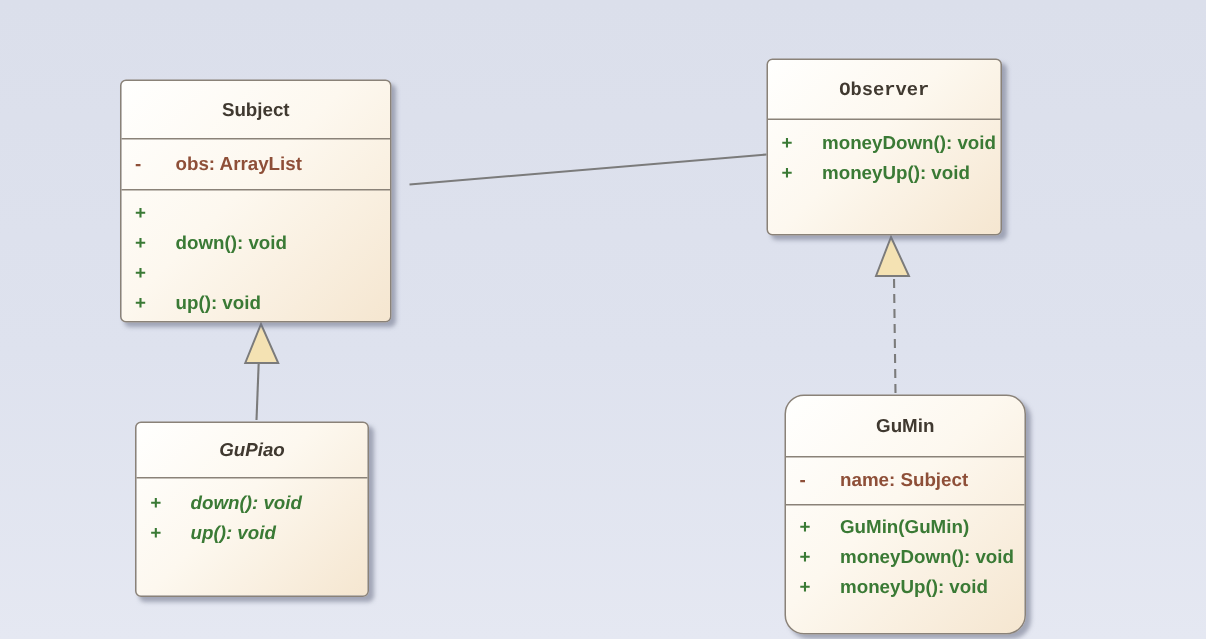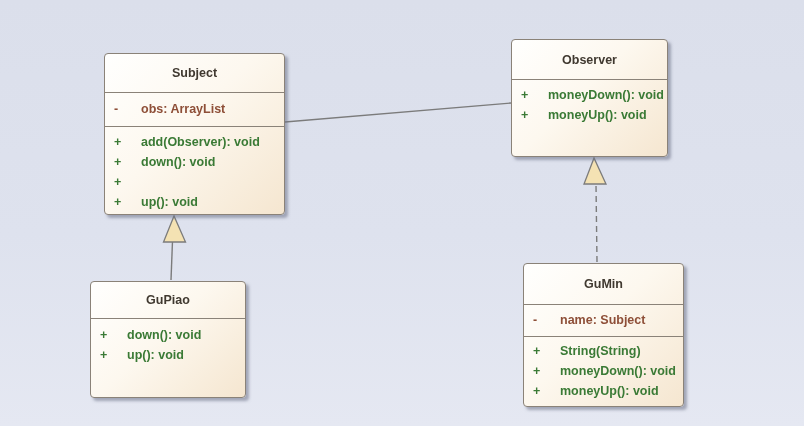--- a/index.html
+++ b/index.html
@@ -52,87 +52,86 @@
     <g>
       <line class="gen-line" x1="171" y1="280" x2="172.5" y2="241"></line>
       <polygon class="tri" points="174,216 163.5,242 185.5,242"></polygon>
     </g>
     <g>
       <line class="real-line" x1="597" y1="262" x2="596" y2="184"></line>
       <polygon class="tri" points="594,158 584,184 606,184"></polygon>
     </g>
   </svg>
 
-  <div class="uml-class" style="left:104px; top:53px; width:181px; height:162px;">
+  <div class="uml-class" style="left:80px; top:53px; width:181px; height:162px;">
     <div class="cls-title" style="height:38px;">Subject</div>
     <div class="compartment" style="height:34px; padding-top:6px;">
       <div class="member attr">
         <span class="vis">-</span>
         <span class="sig">obs: ArrayList</span>
       </div>
     </div>
     <div class="compartment grow" style="padding-top:5px;">
       <div class="member method">
         <span class="vis">+</span>
-        <span class="sig">add(Observer): void</span>
       </div>
       <div class="member method">
         <span class="vis">+</span>
         <span class="sig">down(): void</span>
       </div>
       <div class="member method">
         <span class="vis">+</span>
       </div>
       <div class="member method">
         <span class="vis">+</span>
         <span class="sig">up(): void</span>
       </div>
     </div>
   </div>
 
   <div class="uml-class" style="left:511px; top:39px; width:157px; height:118px;">
-    <div class="cls-title" style="height:39px;">Observer</div>
+    <div class="cls-title" style="height:39px;font-family:Liberation Mono, monospace;">Observer</div>
     <div class="compartment grow" style="padding-top:5px;">
       <div class="member method">
         <span class="vis">+</span>
         <span class="sig">moneyDown(): void</span>
       </div>
       <div class="member method">
         <span class="vis">+</span>
         <span class="sig">moneyUp(): void</span>
       </div>
     </div>
   </div>
 
-  <div class="uml-class" style="left:90px; top:281px; width:156px; height:117px;">
+  <div class="uml-class" style="left:90px; top:281px; width:156px; height:117px;font-style:italic;">
     <div class="cls-title" style="height:36px;">GuPiao</div>
     <div class="compartment grow" style="padding-top:6px;">
       <div class="member method">
         <span class="vis">+</span>
         <span class="sig">down(): void</span>
       </div>
       <div class="member method">
         <span class="vis">+</span>
         <span class="sig">up(): void</span>
       </div>
     </div>
   </div>
 
-  <div class="uml-class" style="left:523px; top:263px; width:161px; height:144px;">
+  <div class="uml-class" style="left:523px; top:263px; width:161px; height:160px;border-radius:13px;">
     <div class="cls-title" style="height:40px;">GuMin</div>
     <div class="compartment" style="height:32px; padding-top:5px;">
       <div class="member attr">
         <span class="vis">-</span>
         <span class="sig">name: Subject</span>
       </div>
     </div>
     <div class="compartment grow" style="padding-top:4px;">
       <div class="member method">
         <span class="vis">+</span>
-        <span class="sig">String(String)</span>
+        <span class="sig">GuMin(GuMin)</span>
       </div>
       <div class="member method">
         <span class="vis">+</span>
         <span class="sig">moneyDown(): void</span>
       </div>
       <div class="member method">
         <span class="vis">+</span>
         <span class="sig">moneyUp(): void</span>
       </div>
     </div>

